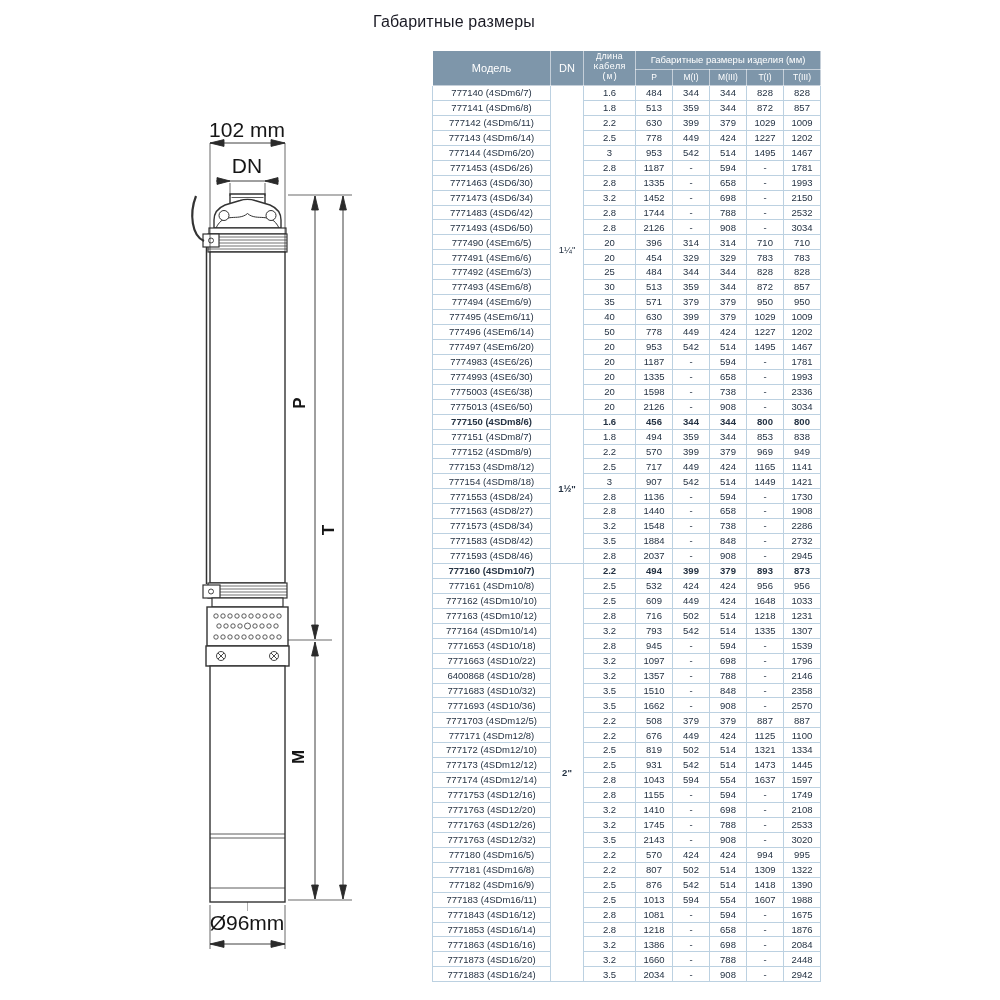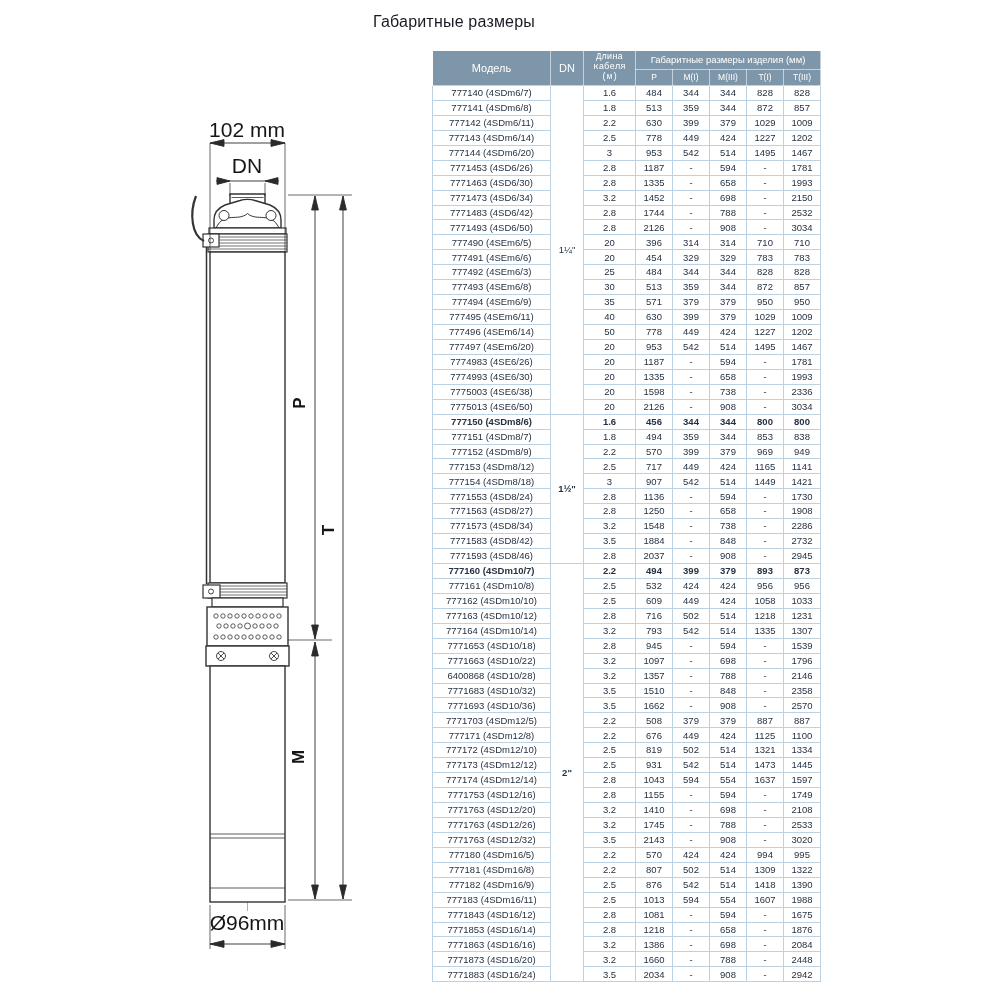--- a/index.html
+++ b/index.html
@@ -463,21 +463,21 @@
           <td class="num">2.8</td>
           <td class="num">1136</td>
           <td class="num">-</td>
           <td class="num">594</td>
           <td class="num">-</td>
           <td class="num">1730</td>
         </tr>
         <tr>
           <td class="model">7771563 (4SD8/27)</td>
           <td class="num">2.8</td>
-          <td class="num">1250</td>
+          <td class="num">1440</td>
           <td class="num">-</td>
           <td class="num">658</td>
           <td class="num">-</td>
           <td class="num">1908</td>
         </tr>
         <tr>
           <td class="model">7771573 (4SD8/34)</td>
           <td class="num">3.2</td>
           <td class="num">1548</td>
           <td class="num">-</td>
@@ -521,21 +521,21 @@
           <td class="num">424</td>
           <td class="num">956</td>
           <td class="num">956</td>
         </tr>
         <tr>
           <td class="model">777162 (4SDm10/10)</td>
           <td class="num">2.5</td>
           <td class="num">609</td>
           <td class="num">449</td>
           <td class="num">424</td>
-          <td class="num">1058</td>
+          <td class="num">1648</td>
           <td class="num">1033</td>
         </tr>
         <tr>
           <td class="model">777163 (4SDm10/12)</td>
           <td class="num">2.8</td>
           <td class="num">716</td>
           <td class="num">502</td>
           <td class="num">514</td>
           <td class="num">1218</td>
           <td class="num">1231</td>

